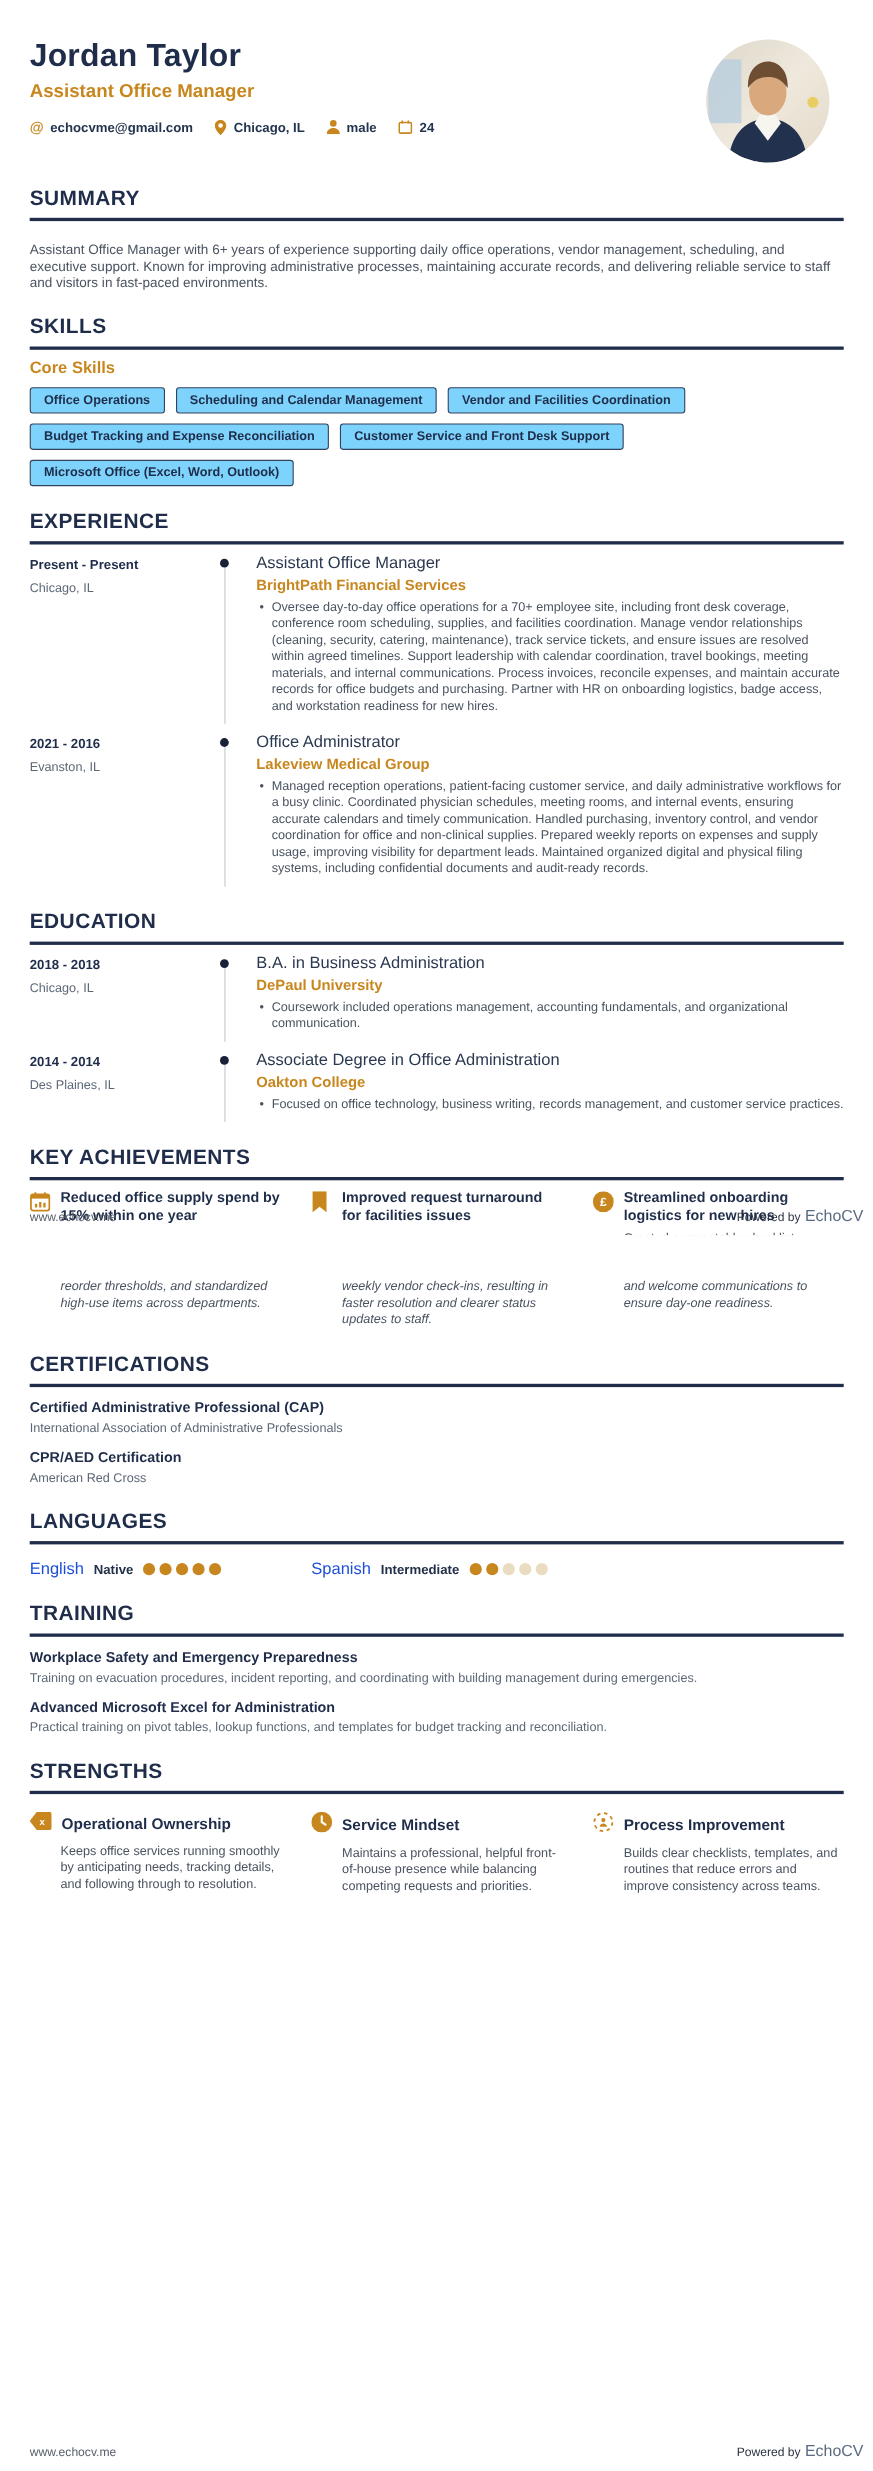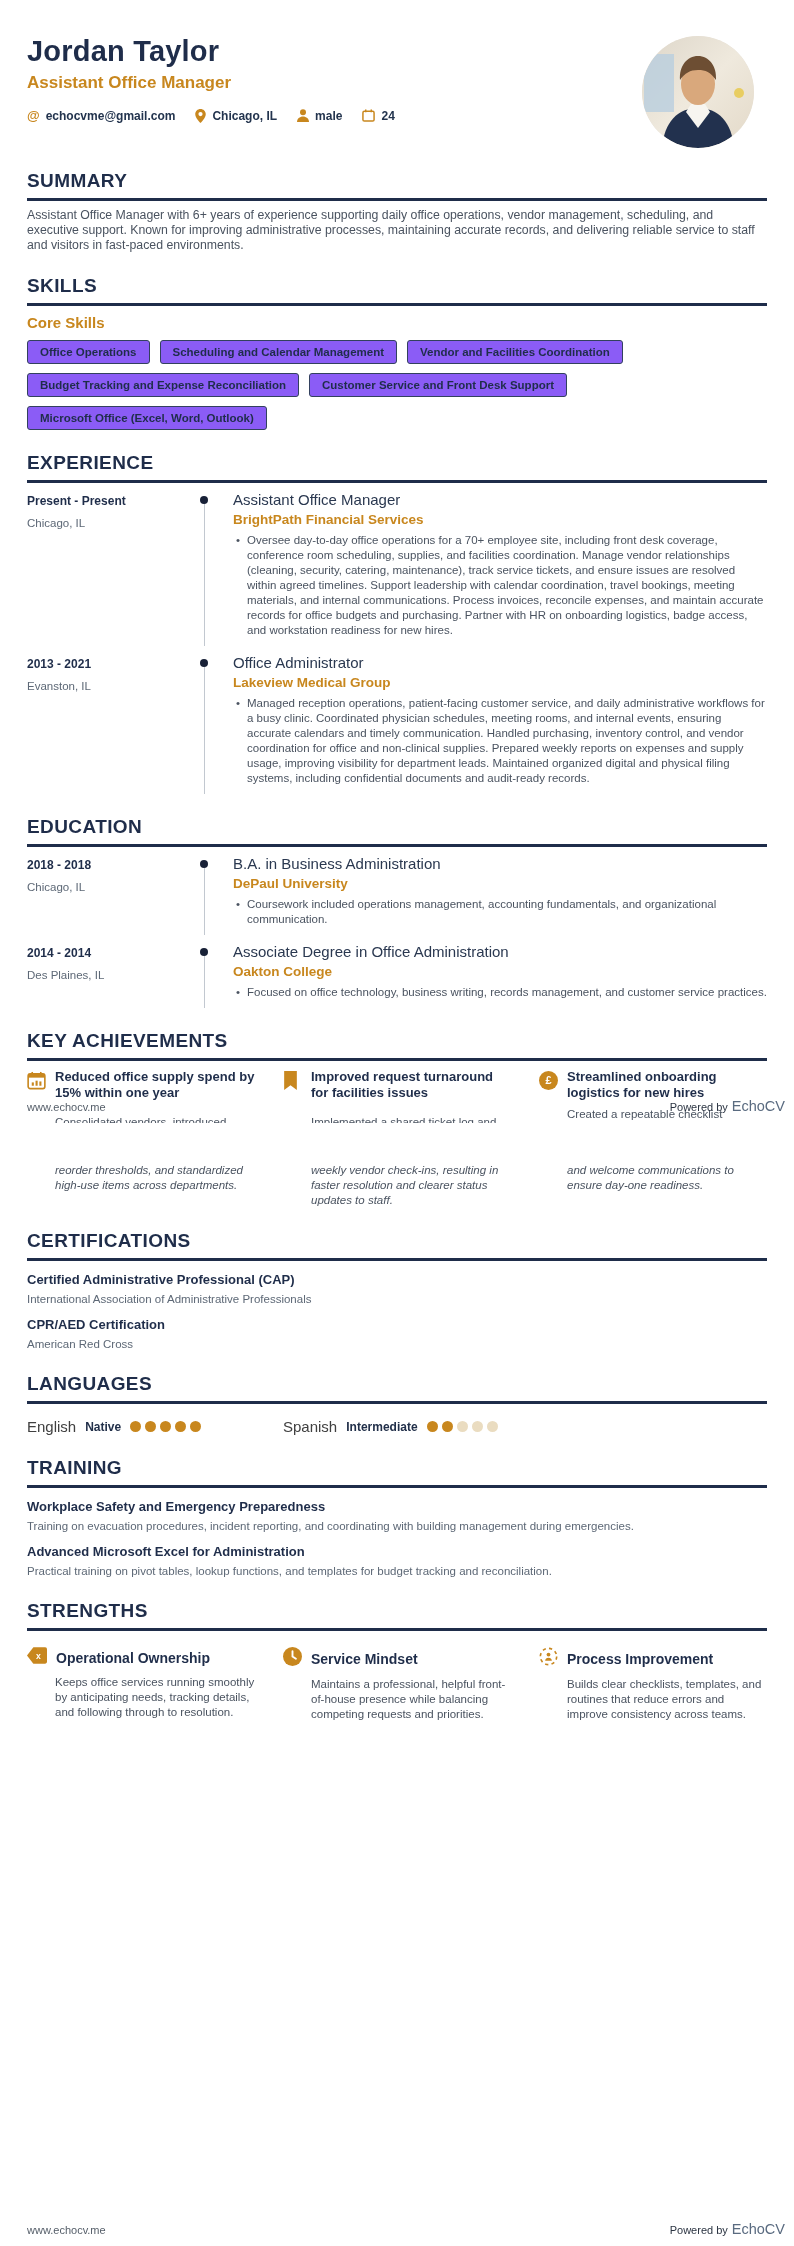--- a/index.html
+++ b/index.html
@@ -31,27 +31,27 @@
   .contacts{display:flex;align-items:center;gap:20px;margin-top:15px;}
   .contact{display:flex;align-items:center;gap:6px;font-size:12px;font-weight:700;color:#23344e;}
   .at-glyph{color:var(--gold);font-size:13px;font-weight:700;}
   .photo{width:112px;height:112px;border-radius:50%;overflow:hidden;flex-shrink:0;margin-right:13px;background:#e8e2d8;}
 
   
   .section-title{
     font-size:19px;font-weight:800;color:var(--navy);letter-spacing:.4px;
     border-bottom:3px solid var(--navy);padding-bottom:6px;margin:22px 0 0 0;
   }
-  .summary-text{font-size:12.3px;line-height:15px;margin-top:7px;color:var(--text);}
+  .summary-text{font-size:12.3px;line-height:15px;margin-top:19px;color:var(--text);}
 
   .group-label{font-size:15px;font-weight:600;color:var(--gold);margin-top:8px;}
   .chips{display:flex;flex-wrap:wrap;gap:9px 10px;margin-top:9px;}
   .chip{
     border:1px solid #33415e;border-radius:3px;padding:5px 12px;
-    font-size:11.5px;font-weight:700;color:var(--navy);background:#8b5cf6;white-space:nowrap;
+    font-size:11.5px;font-weight:700;color:var(--navy);background:#7dd3fc;white-space:nowrap;
   }
 
   
   .xp{display:flex;margin-top:8px;}
   .xp-meta{width:150px;flex-shrink:0;padding-top:3px;}
   .xp-dates{font-size:12px;font-weight:700;color:var(--navy);}
   .xp-loc{font-size:11.5px;color:var(--muted);margin-top:9px;}
   .xp-line{width:56px;flex-shrink:0;position:relative;}
   .xp-line::before{content:"";position:absolute;left:27px;top:10px;bottom:0;width:1px;background:#c2c8d0;}
   .xp-line .dot{position:absolute;left:23px;top:5px;width:8px;height:8px;border-radius:50%;background:#182137;}
@@ -70,21 +70,21 @@
   .ach-desc{grid-column:2;font-size:11.5px;line-height:15px;color:var(--text);margin-top:6px;}
   .cont-desc{font-size:11.5px;line-height:15px;color:var(--text);padding-left:28px;}
 
   
   .item-name{font-size:13px;font-weight:800;color:var(--navy);margin-top:10px;line-height:17px;}
   .item-sub{font-size:11.5px;color:var(--muted);margin-top:4px;line-height:14px;}
 
   
   .langs{display:grid;grid-template-columns:1fr 1fr 1fr;column-gap:28px;margin-top:14px;}
   .lang{display:flex;align-items:center;gap:9px;}
-  .lang-name{font-size:15px;color:#404040;}
+  .lang-name{font-size:15px;color:#1d4ed8;}
   .lang-level{font-size:12px;font-weight:700;color:#22304a;}
   .dots{display:inline-flex;gap:4px;align-items:center;}
   .dots .d{width:11px;height:11px;border-radius:50%;display:inline-block;}
   .dots .d.filled{background:var(--gold);}
   .dots .d.empty{background:var(--gold-light);}
 
   
   .str-head{display:flex;align-items:center;gap:9px;}
   .str-title{font-size:14px;font-weight:800;color:var(--navy);}
   .str-desc{font-size:11.5px;line-height:15px;color:var(--text);margin-top:7px;padding-left:28px;}
@@ -200,21 +200,21 @@
           <div class="xp-role">Assistant Office Manager</div>
           <div class="xp-company">BrightPath Financial Services</div>
           <ul class="bullets">
             <li>Oversee day-to-day office operations for a 70+ employee site, including front desk coverage, conference room scheduling, supplies, and facilities coordination. Manage vendor relationships (cleaning, security, catering, maintenance), track service tickets, and ensure issues are resolved within agreed timelines. Support leadership with calendar coordination, travel bookings, meeting materials, and internal communications. Process invoices, reconcile expenses, and maintain accurate records for office budgets and purchasing. Partner with HR on onboarding logistics, badge access, and workstation readiness for new hires.</li>
           </ul>
         </div>
       </div>
 
       <div class="xp">
         <div class="xp-meta">
-          <div class="xp-dates">2013 - 2021</div>
+          <div class="xp-dates">2021 - 2016</div>
           <div class="xp-loc">Evanston, IL</div>
         </div>
         <div class="xp-line">
             <span class="dot"></span>
           </div>
         <div class="xp-body">
           <div class="xp-role">Office Administrator</div>
           <div class="xp-company">Lakeview Medical Group</div>
           <ul class="bullets">
             <li>Managed reception operations, patient-facing customer service, and daily administrative workflows for a busy clinic. Coordinated physician schedules, meeting rooms, and internal events, ensuring accurate calendars and timely communication. Handled purchasing, inventory control, and vendor coordination for office and non-clinical supplies. Prepared weekly reports on expenses and supply usage, improving visibility for department leads. Maintained organized digital and physical filing systems, including confidential documents and audit-ready records.</li>

